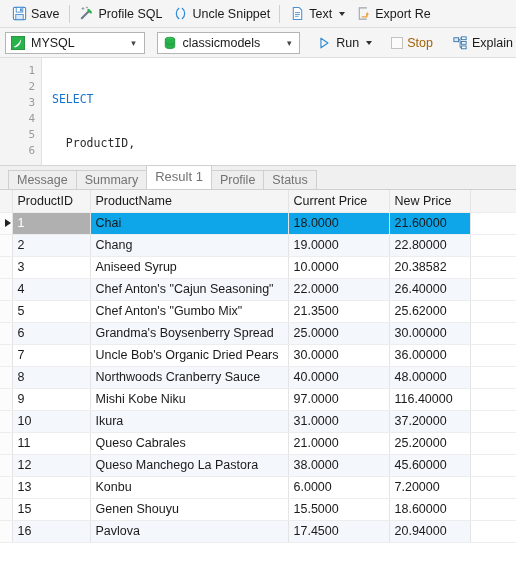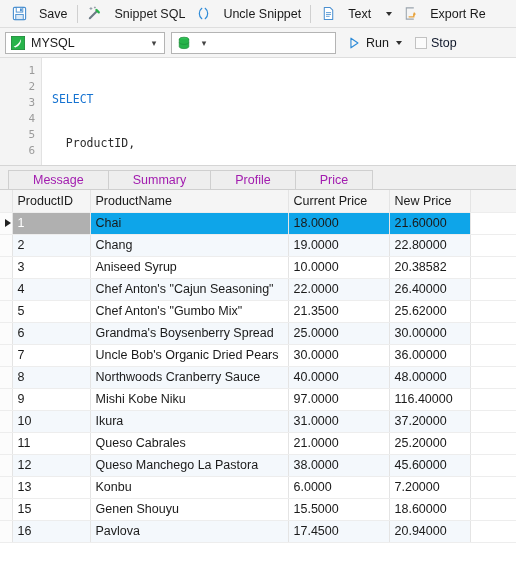--- a/index.html
+++ b/index.html
@@ -21,21 +21,21 @@
     align-items: center;
     padding-left: 6px;
     white-space: nowrap;
     overflow: hidden;
   }
   .tb-item {
     display: flex;
     align-items: center;
     height: 24px;
     padding: 0 5px;
-    gap: 12px;
+    gap: 4px;
     cursor: default;
   }
   .tb-label { font-size: 12.5px; color: #1a1a1a; }
   .tb-sep {
     width: 1px; height: 18px;
     background: #d0d0d0;
     margin: 0 4px;
     flex: none;
   }
   .ico { display: inline-flex; align-items: center; justify-content: center;
@@ -48,21 +48,21 @@
   }
 
   
   .connbar {
     height: 30px;
     background: #f5f5f5;
     border-bottom: 1px solid #dedede;
     display: flex;
     align-items: center;
     padding-left: 5px;
-    gap: 6px;
+    gap: 12px;
   }
   .combo {
     height: 22px;
     background: #ffffff;
     border: 1px solid #b4b4b4;
     display: flex;
     align-items: center;
     padding: 0 3px 0 4px;
     gap: 5px;
     cursor: default;
@@ -78,21 +78,21 @@
   }
   .combo-arrow {
     width: 14px; text-align: center;
     font-size: 9px; color: #444;
     flex: none;
   }
   .runbtn {
     display: flex; align-items: center; gap: 4px;
     height: 22px; padding: 0 3px 0 4px; cursor: default;
   }
-  .disabled { color: #0f172a; }
+  .disabled { color: #a16207; }
   .chk {
     width: 12px; height: 12px;
     border: 1px solid #c2c2c2;
     background: #fbfbfb;
     flex: none;
   }
 
   
   .editor {
     height: 108px;
@@ -130,27 +130,27 @@
     height: 24px;
     background: #f0f0f0;
     display: flex;
     align-items: flex-end;
     padding-left: 8px;
     border-bottom: 1px solid #cfcfcf;
   }
   .tab {
     height: 19px;
     line-height: 18px;
-    padding: 0 24px;
+    padding: 0 8px;
     background: #eeeeee;
     border: 1px solid #cfcfcf;
     border-bottom: none;
     margin-right: -1px;
     font-size: 12.5px;
-    color: #a21caf;
+    color: #737373;
     cursor: default;
   }
   .tab.active {
     height: 24px;
     line-height: 22px;
     background: #ffffff;
     border-color: #cfcfcf;
     position: relative;
     z-index: 2;
     font-size: 13px;
@@ -233,21 +233,21 @@
     <span class="ico">
       <svg width="15" height="15" viewBox="0 0 16 16">
         <line x1="3" y1="13" x2="11" y2="5" stroke="#6d7b86" stroke-width="2.2" stroke-linecap="round"></line>
         <line x1="10" y1="4.2" x2="12.6" y2="6.8" stroke="#27b34a" stroke-width="2.4" stroke-linecap="round"></line>
         <line x1="4.2" y1="1.2" x2="4.2" y2="4.2" stroke="#8e9aa4" stroke-width="1"></line>
         <line x1="2.7" y1="2.7" x2="5.7" y2="2.7" stroke="#8e9aa4" stroke-width="1"></line>
         <line x1="8.4" y1="0.6" x2="8.4" y2="2.6" stroke="#8e9aa4" stroke-width="0.9"></line>
         <line x1="7.4" y1="1.6" x2="9.4" y2="1.6" stroke="#8e9aa4" stroke-width="0.9"></line>
       </svg>
     </span>
-    <span class="tb-label">Snippet SQL</span>
+    <span class="tb-label">Profile SQL</span>
   </div>
 
   <div class="tb-item">
     <span class="ico">
       <svg width="15" height="15" viewBox="0 0 16 16">
         <path d="M6.2 2.5 A7 7 0 0 0 6.2 13.5" fill="none" stroke="#2e8bd8" stroke-width="1.3" stroke-linecap="round"></path>
         <path d="M9.8 2.5 A7 7 0 0 1 9.8 13.5" fill="none" stroke="#2e8bd8" stroke-width="1.3" stroke-linecap="round"></path>
       </svg>
     </span>
     <span class="tb-label">Uncle Snippet</span>
@@ -294,38 +294,51 @@
   </div>
 
   <div class="combo combo-db">
     <span class="ico">
       <svg width="14" height="14" viewBox="0 0 16 16">
         <ellipse cx="8" cy="3.6" rx="5.4" ry="2.2" fill="#2fc255" stroke="#1d8d39" stroke-width="0.9"></ellipse>
         <path d="M2.6 3.6 v8.6 c0 1.2 2.4 2.2 5.4 2.2 s5.4 -1 5.4 -2.2 v-8.6" fill="#27b34a" stroke="#1d8d39" stroke-width="0.9"></path>
         <path d="M2.6 7.4 c0 1.2 2.4 2.2 5.4 2.2 s5.4 -1 5.4 -2.2" fill="none" stroke="#1d8d39" stroke-width="0.8"></path>
       </svg>
     </span>
+    <span class="combo-text">classicmodels</span>
     <span class="combo-arrow">▾</span>
   </div>
 
   <div class="runbtn">
     <span class="ico">
       <svg width="14" height="14" viewBox="0 0 16 16">
         <path d="M4.5 2.5 L12.5 8 L4.5 13.5 z" fill="none" stroke="#2e8bd8" stroke-width="1.3" stroke-linejoin="round"></path>
       </svg>
     </span>
     <span class="tb-label">Run</span>
     <span class="caret"></span>
   </div>
 
   <div class="runbtn">
     <span class="chk"></span>
     <span class="tb-label disabled">Stop</span>
   </div>
 
+  <div class="runbtn">
+    <span class="ico">
+      <svg width="14" height="14" viewBox="0 0 16 16">
+        <rect x="1" y="2" width="5.5" height="4.5" fill="#dceaf7" stroke="#2e6fa8" stroke-width="1"></rect>
+        <rect x="9.5" y="1" width="5.5" height="3.2" fill="#fff" stroke="#2e6fa8" stroke-width="1"></rect>
+        <rect x="9.5" y="6.2" width="5.5" height="3.2" fill="#fff" stroke="#2e6fa8" stroke-width="1"></rect>
+        <rect x="9.5" y="11.4" width="5.5" height="3.2" fill="#fff" stroke="#2e6fa8" stroke-width="1"></rect>
+        <path d="M6.5 4.2 h1.6 v8.8 h1.4 M8.1 7.8 h1.4 M8.1 2.6 h1.4" fill="none" stroke="#2e6fa8" stroke-width="0.9"></path>
+      </svg>
+    </span>
+    <span class="tb-label">Explain</span>
+  </div>
 </div>
 
 <div class="editor">
   <div class="gutter">
     <div>1</div>
     <div>2</div>
     <div>3</div>
     <div>4</div>
     <div>5</div>
     <div>6</div>
@@ -336,22 +349,23 @@
     
     
     
     
   </div>
 </div>
 
 <div class="tabstrip">
   <div class="tab">Message</div>
   <div class="tab">Summary</div>
+  <div class="tab active">Result 1</div>
   <div class="tab">Profile</div>
-  <div class="tab">Price</div>
+  <div class="tab">Status</div>
 </div>
 
 <div class="gridwrap">
   <table class="grid">
     <thead>
       <tr>
         <th class="c-sel"></th>
         <th class="c-id">ProductID</th>
         <th class="c-name">ProductName</th>
         <th class="c-cur">Current Price</th>

